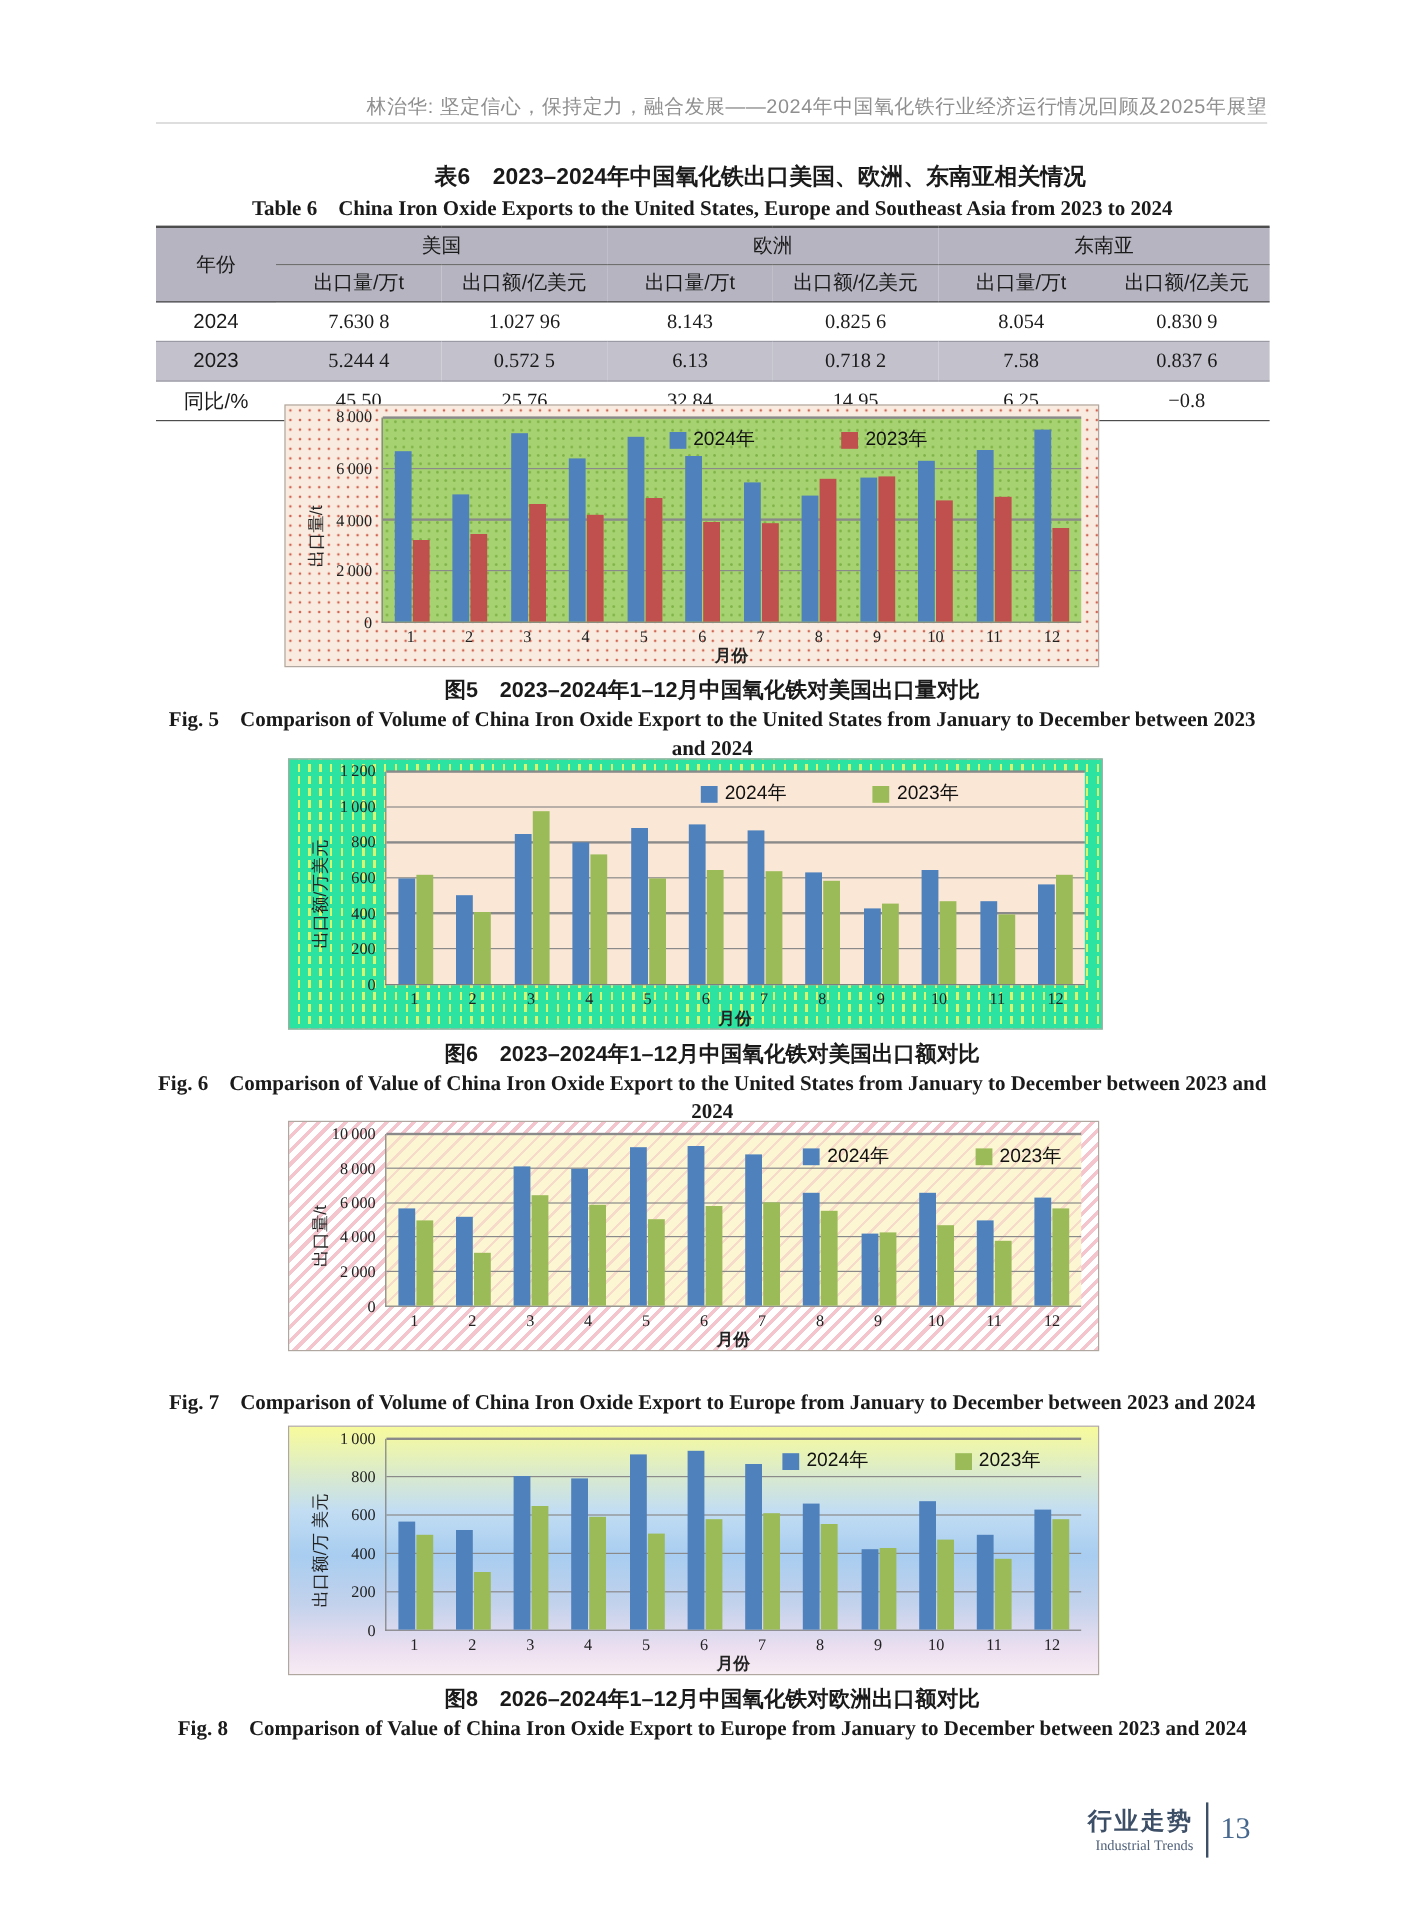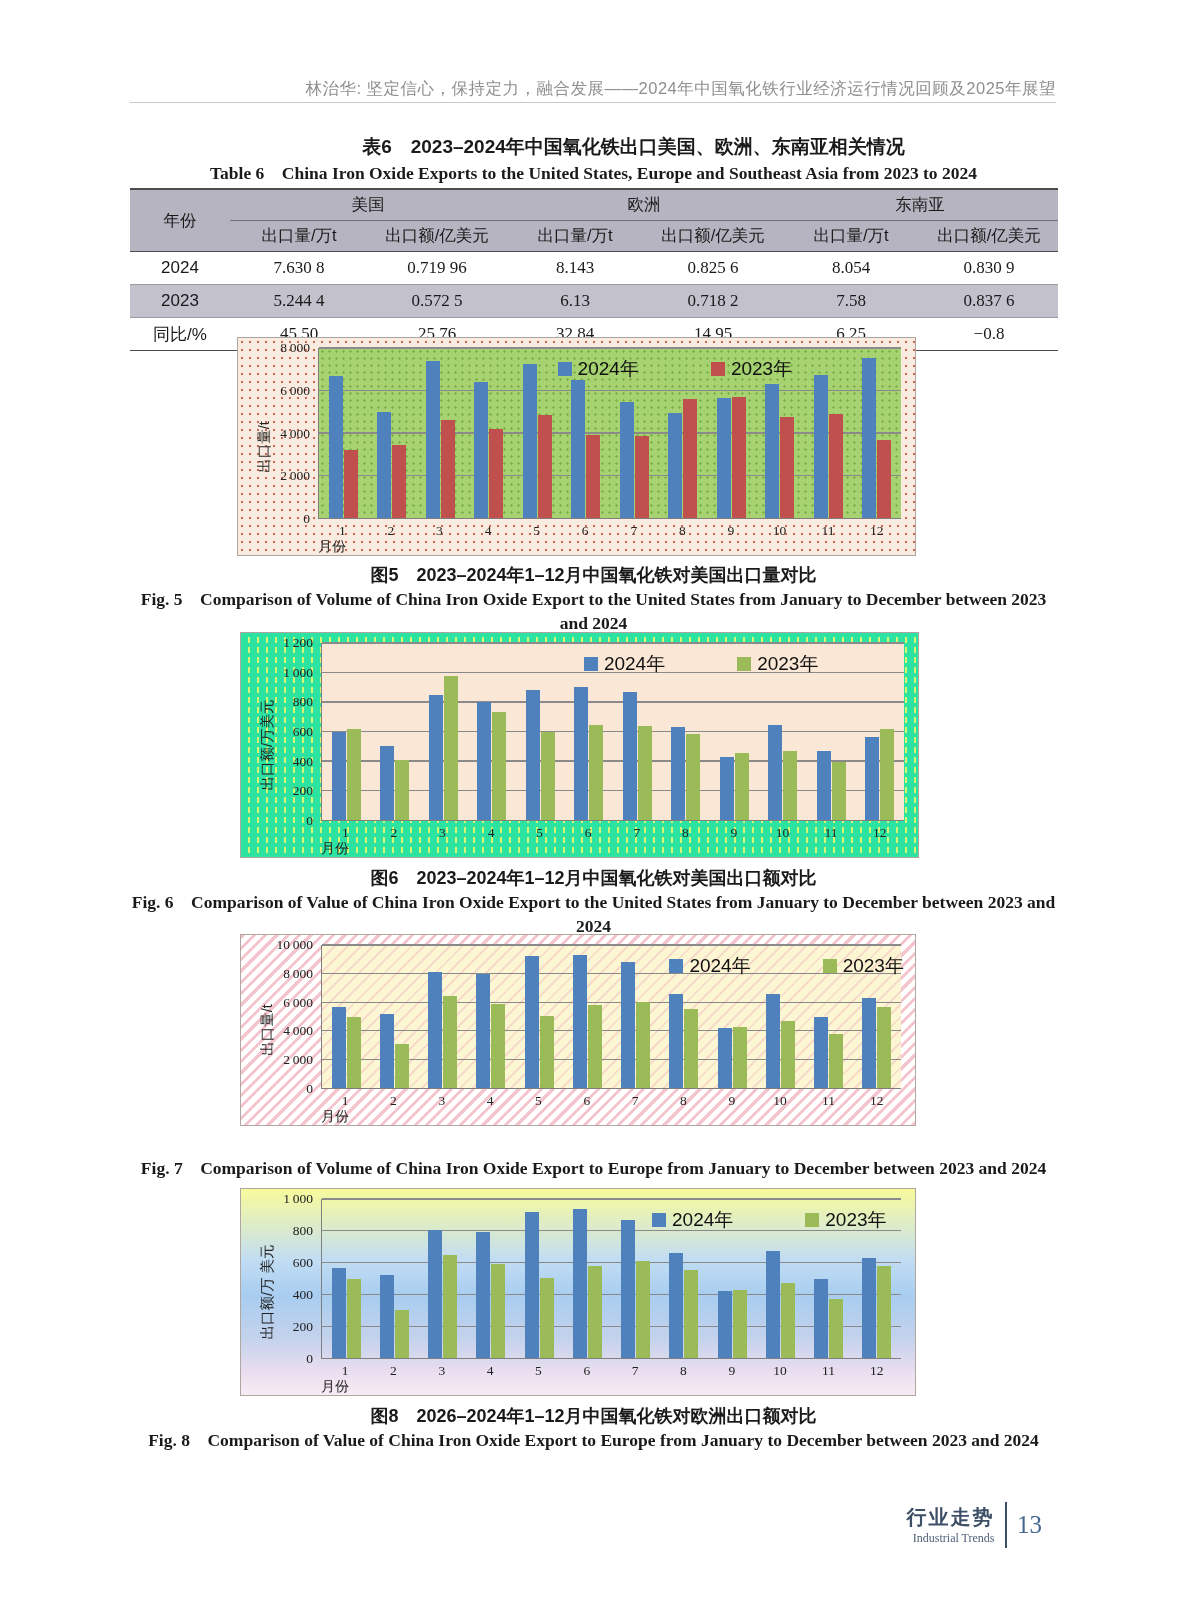--- a/index.html
+++ b/index.html
@@ -39,24 +39,24 @@
   .ylab{position:absolute;width:66px;text-align:right;font-family:"Liberation Serif",serif;
         font-size:13.5px;color:#222;}
   .ytitle{position:absolute;left:14px;top:50%;transform:translate(-50%,-50%) rotate(-90deg);
           transform-origin:center;font-size:14.5px;white-space:nowrap;color:#222;}
   .bars{position:absolute;left:0;right:0;top:0;bottom:0;display:flex;align-items:flex-end;}
   .bargroup{flex:1;display:flex;align-items:flex-end;justify-content:center;gap:1px;height:100%;
             padding:0 4px;box-sizing:border-box;}
   .bar{width:14px;}
   .xlabs{position:absolute;left:80px;right:14px;bottom:16px;display:flex;}
   .xlab{flex:1;text-align:center;font-family:"Liberation Serif",serif;font-size:13.5px;color:#222;}
-  .xtitle{position:absolute;left:80px;right:14px;bottom:-1px;
-          font-size:14px;color:#222;}
+  .xtitle{position:absolute;left:80px;right:14px;bottom:-1px;text-align:center;
+          font-size:14px;color:#222;font-weight:bold;}
   .legend{position:absolute;top:8px;display:flex;gap:72px;align-items:center;}
-  .leg-entry{display:flex;align-items:center;gap:6px;font-size:19px;color:#111;white-space:nowrap;}
+  .leg-entry{display:flex;align-items:center;gap:6px;font-size:16px;color:#111;white-space:nowrap;}
   .leg-swatch{width:14px;height:14px;display:inline-block;}
 
   
   .bg-reddots{background-color:#f9ebdf;
       background-image:radial-gradient(#cf6553 1.1px, transparent 1.3px);
       background-size:8px 8px;}
   .plot-greendots{background-color:#a7d272;
       background-image:radial-gradient(#7fb347 1px, transparent 1.2px);
       background-size:7px 7px;}
   .bg-teal{background-color:#2ce3a2;
@@ -119,21 +119,21 @@
         <th>出口量/万t</th>
         <th>出口额/亿美元</th>
         <th>出口量/万t</th>
         <th>出口额/亿美元</th>
       </tr>
     </thead>
     <tbody id="table-body">
         <tr>
           <td class="rowlab">2024</td>
           <td>7.630 8</td>
-          <td>0.719 96</td>
+          <td>1.027 96</td>
           <td>8.143</td>
           <td>0.825 6</td>
           <td>8.054</td>
           <td>0.830 9</td>
         </tr>
         <tr class="alt">
           <td class="rowlab">2023</td>
           <td>5.244 4</td>
           <td>0.572 5</td>
           <td>6.13</td>

